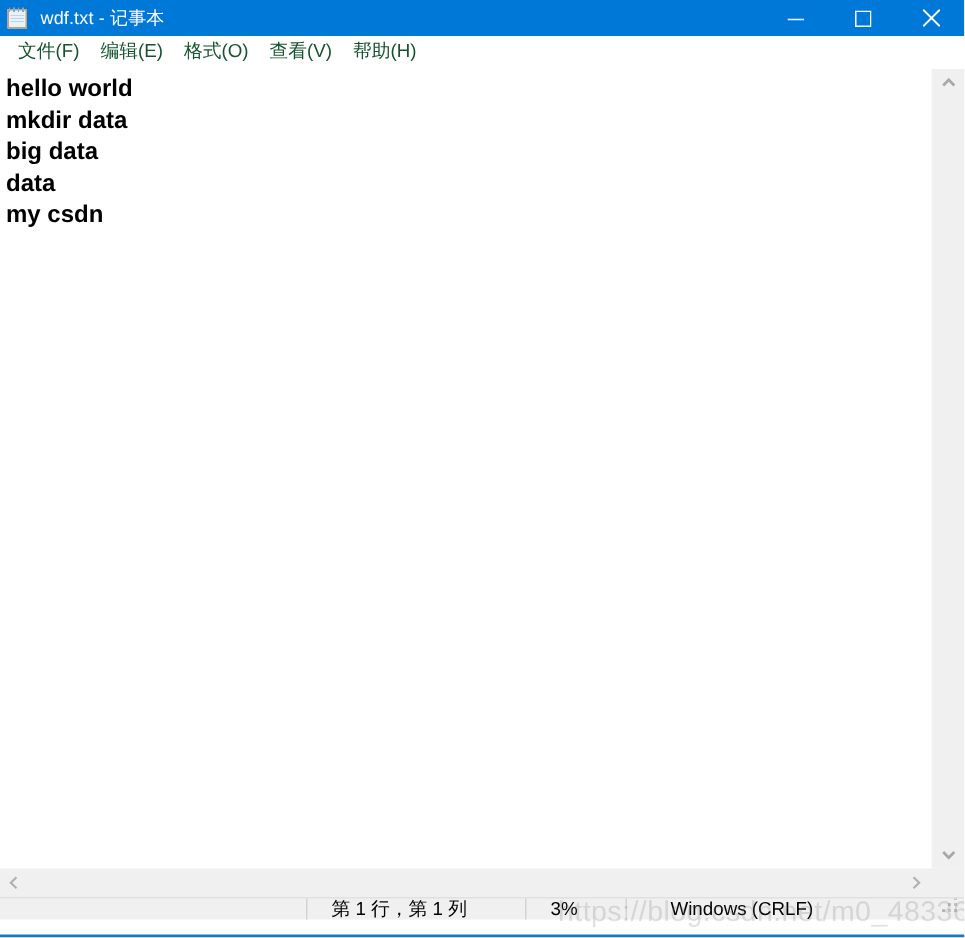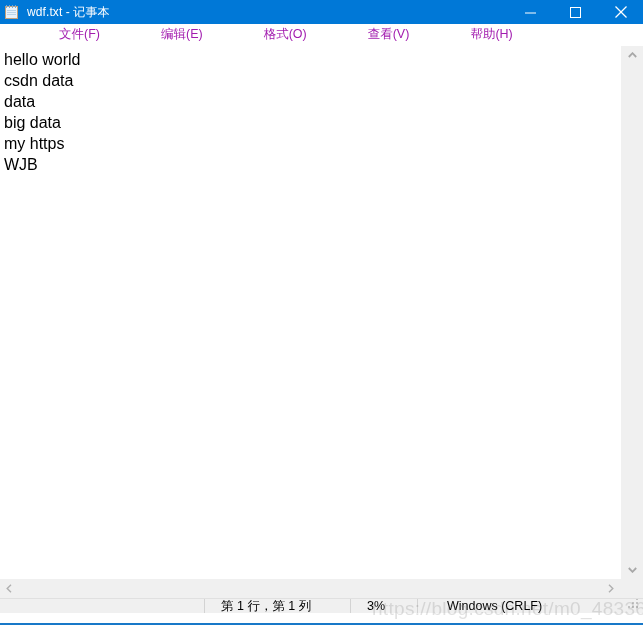--- a/index.html
+++ b/index.html
@@ -89,43 +89,43 @@
     width: 643px;
     height: 22px;
     background: #ffffff;
     display: flex;
     align-items: center;
     padding-left: 5px;
     box-sizing: border-box;
   }
   .menu-item {
     font-size: 12.5px;
-    color: #a21caf;
+    color: #14532d;
     padding: 2px 7px 3px 7px;
     white-space: nowrap;
-    margin-left: 47px;
   }
 
   
   .editor-wrap {
     position: absolute;
     left: 0; top: 46px;
     width: 643px;
     height: 533px;
     background: #ffffff;
   }
   .textarea {
     position: absolute;
     left: 0; top: 0;
     width: 628px;
     height: 533px;
     background: #ffffff;
     padding: 3px 0 0 4px;
     box-sizing: border-box;
     overflow: hidden;
+    font-weight: bold;
   }
   .text-line {
     font-size: 16px;
     line-height: 21px;
     color: #000000;
     white-space: pre;
     font-family: "Liberation Sans", "DejaVu Sans", sans-serif;
   }
 
   
@@ -278,25 +278,24 @@
     <div class="menu-item">文件(F)</div>
     <div class="menu-item">编辑(E)</div>
     <div class="menu-item">格式(O)</div>
     <div class="menu-item">查看(V)</div>
     <div class="menu-item">帮助(H)</div>
   </div>
 
   <div class="editor-wrap">
     <div class="textarea">
       <div class="text-line">hello world</div>
-      <div class="text-line">csdn data</div>
+      <div class="text-line">mkdir data</div>
+      <div class="text-line">big data</div>
       <div class="text-line">data</div>
-      <div class="text-line">big data</div>
-      <div class="text-line">my https</div>
-      <div class="text-line">WJB</div>
+      <div class="text-line">my csdn</div>
     </div>
   </div>
 
   <div class="vscroll">
     <div class="arrow up">
       <svg width="9" height="6" viewBox="0 0 9 6" aria-hidden="true">
         <polyline points="0.8,5 4.5,1.2 8.2,5" fill="none" stroke="#a8a8a8" stroke-width="1.8"></polyline>
       </svg>
     </div>
     <div class="arrow down">

